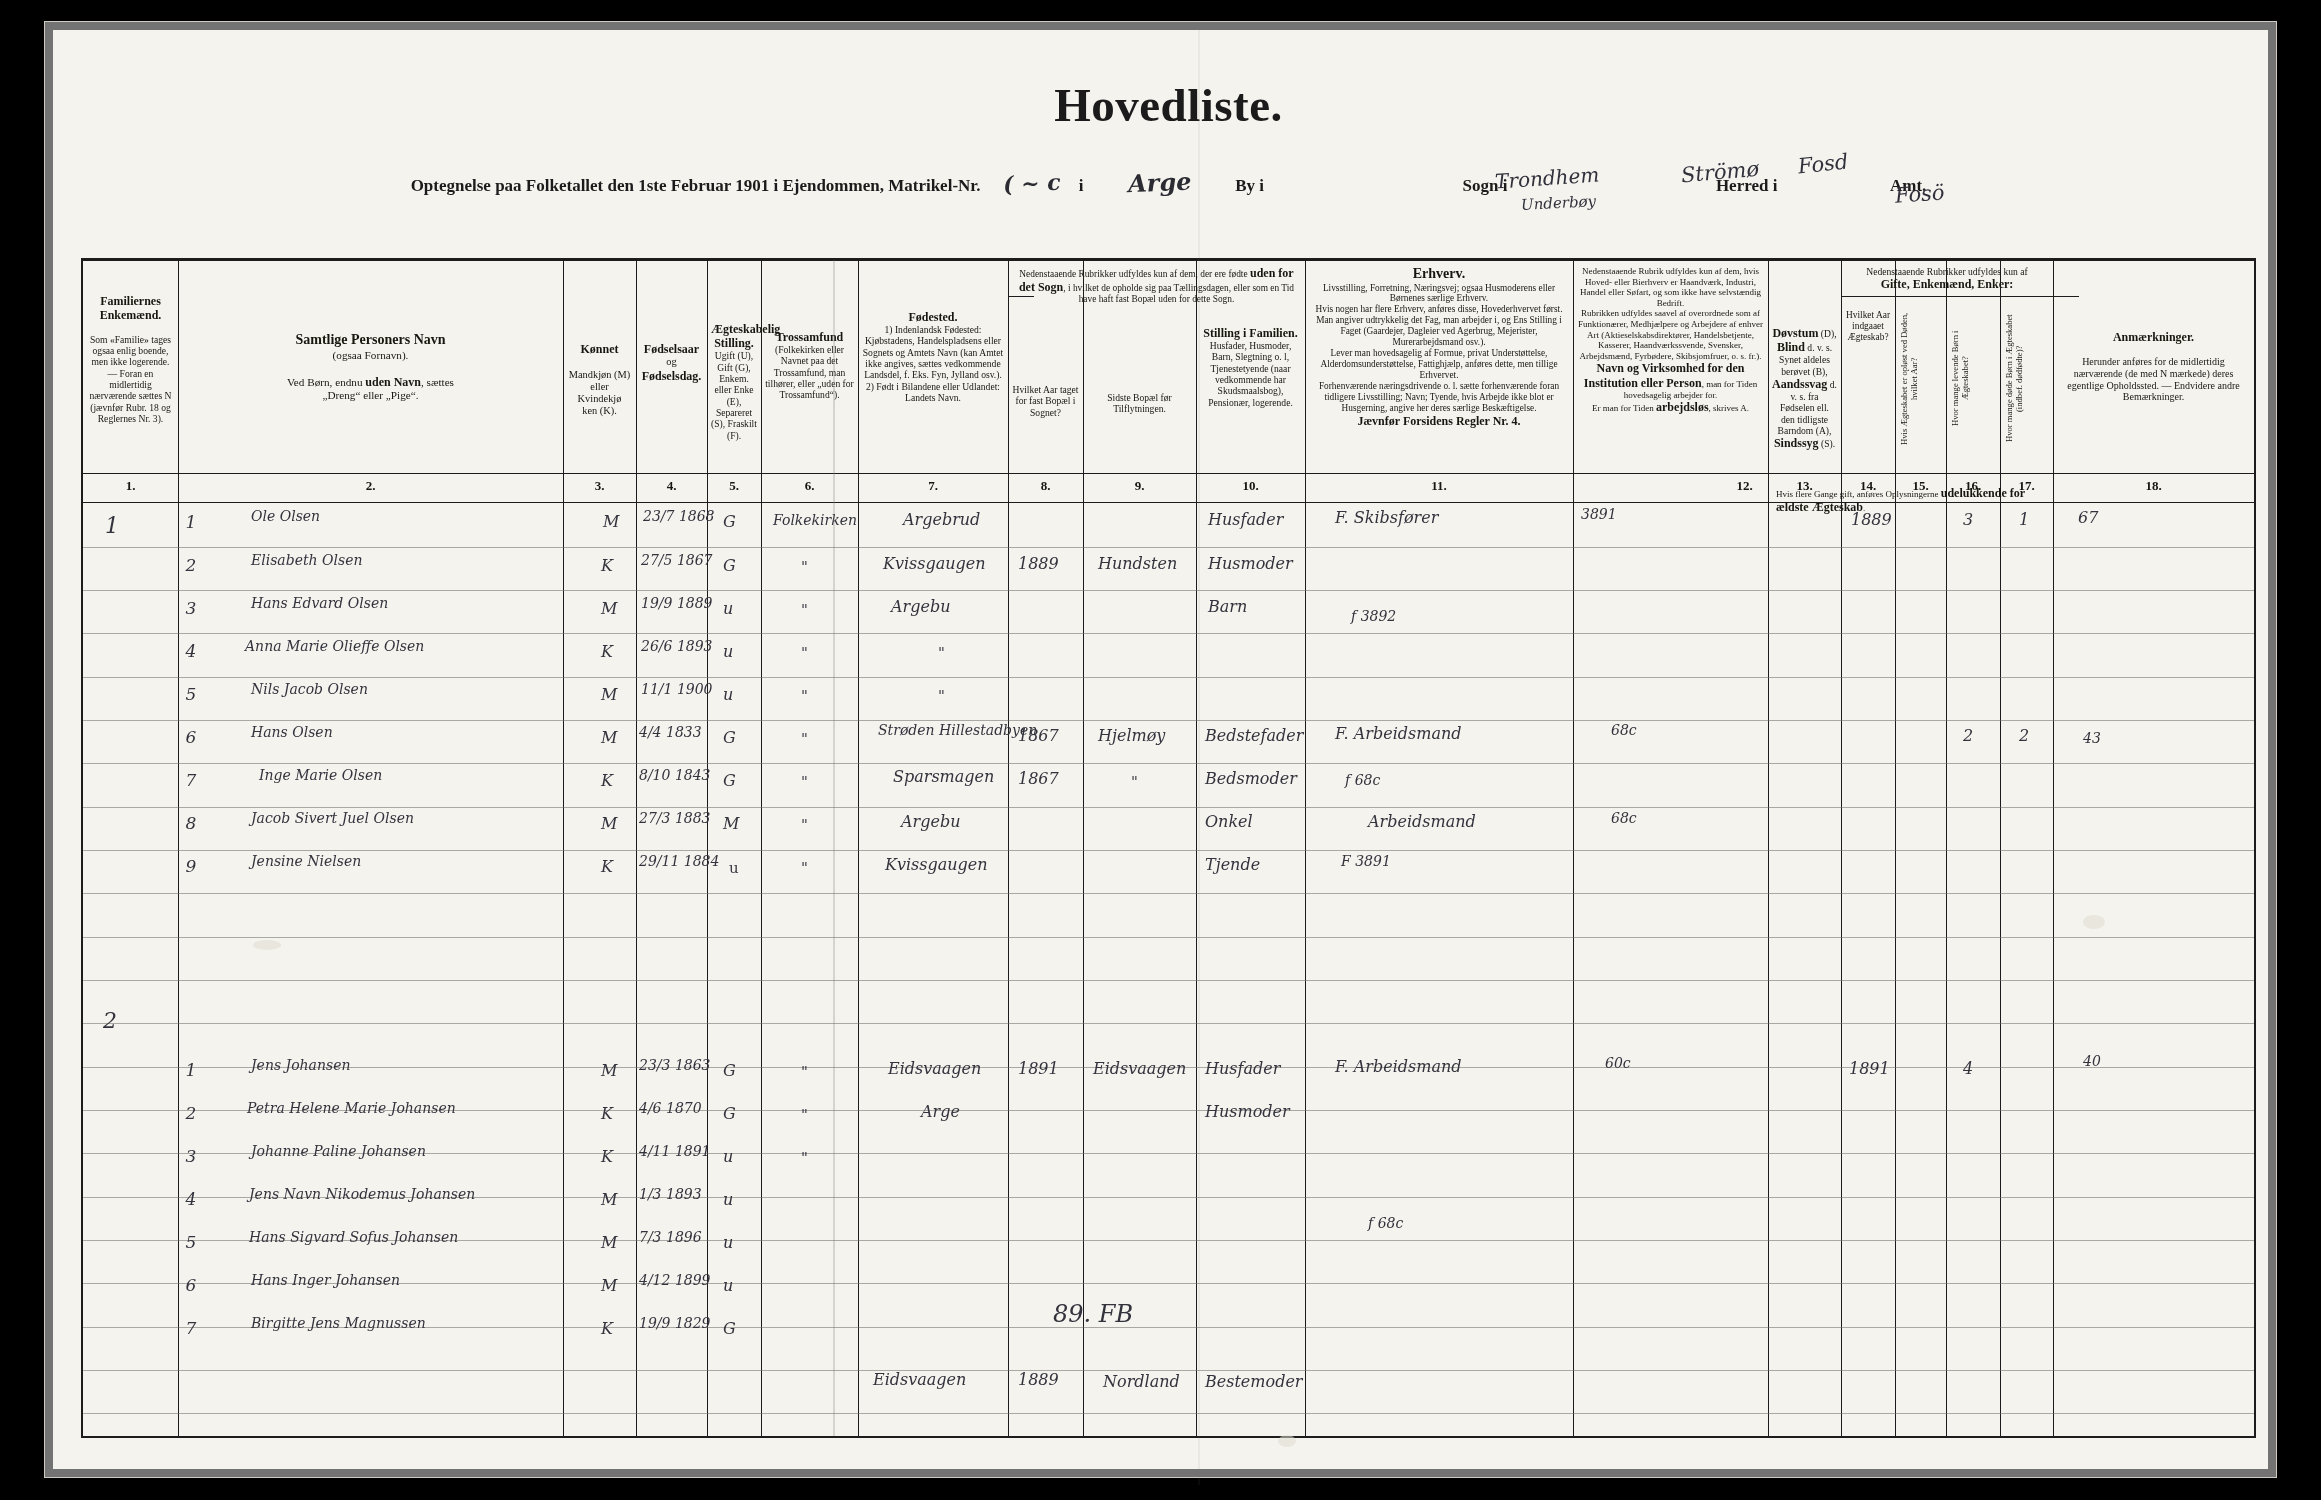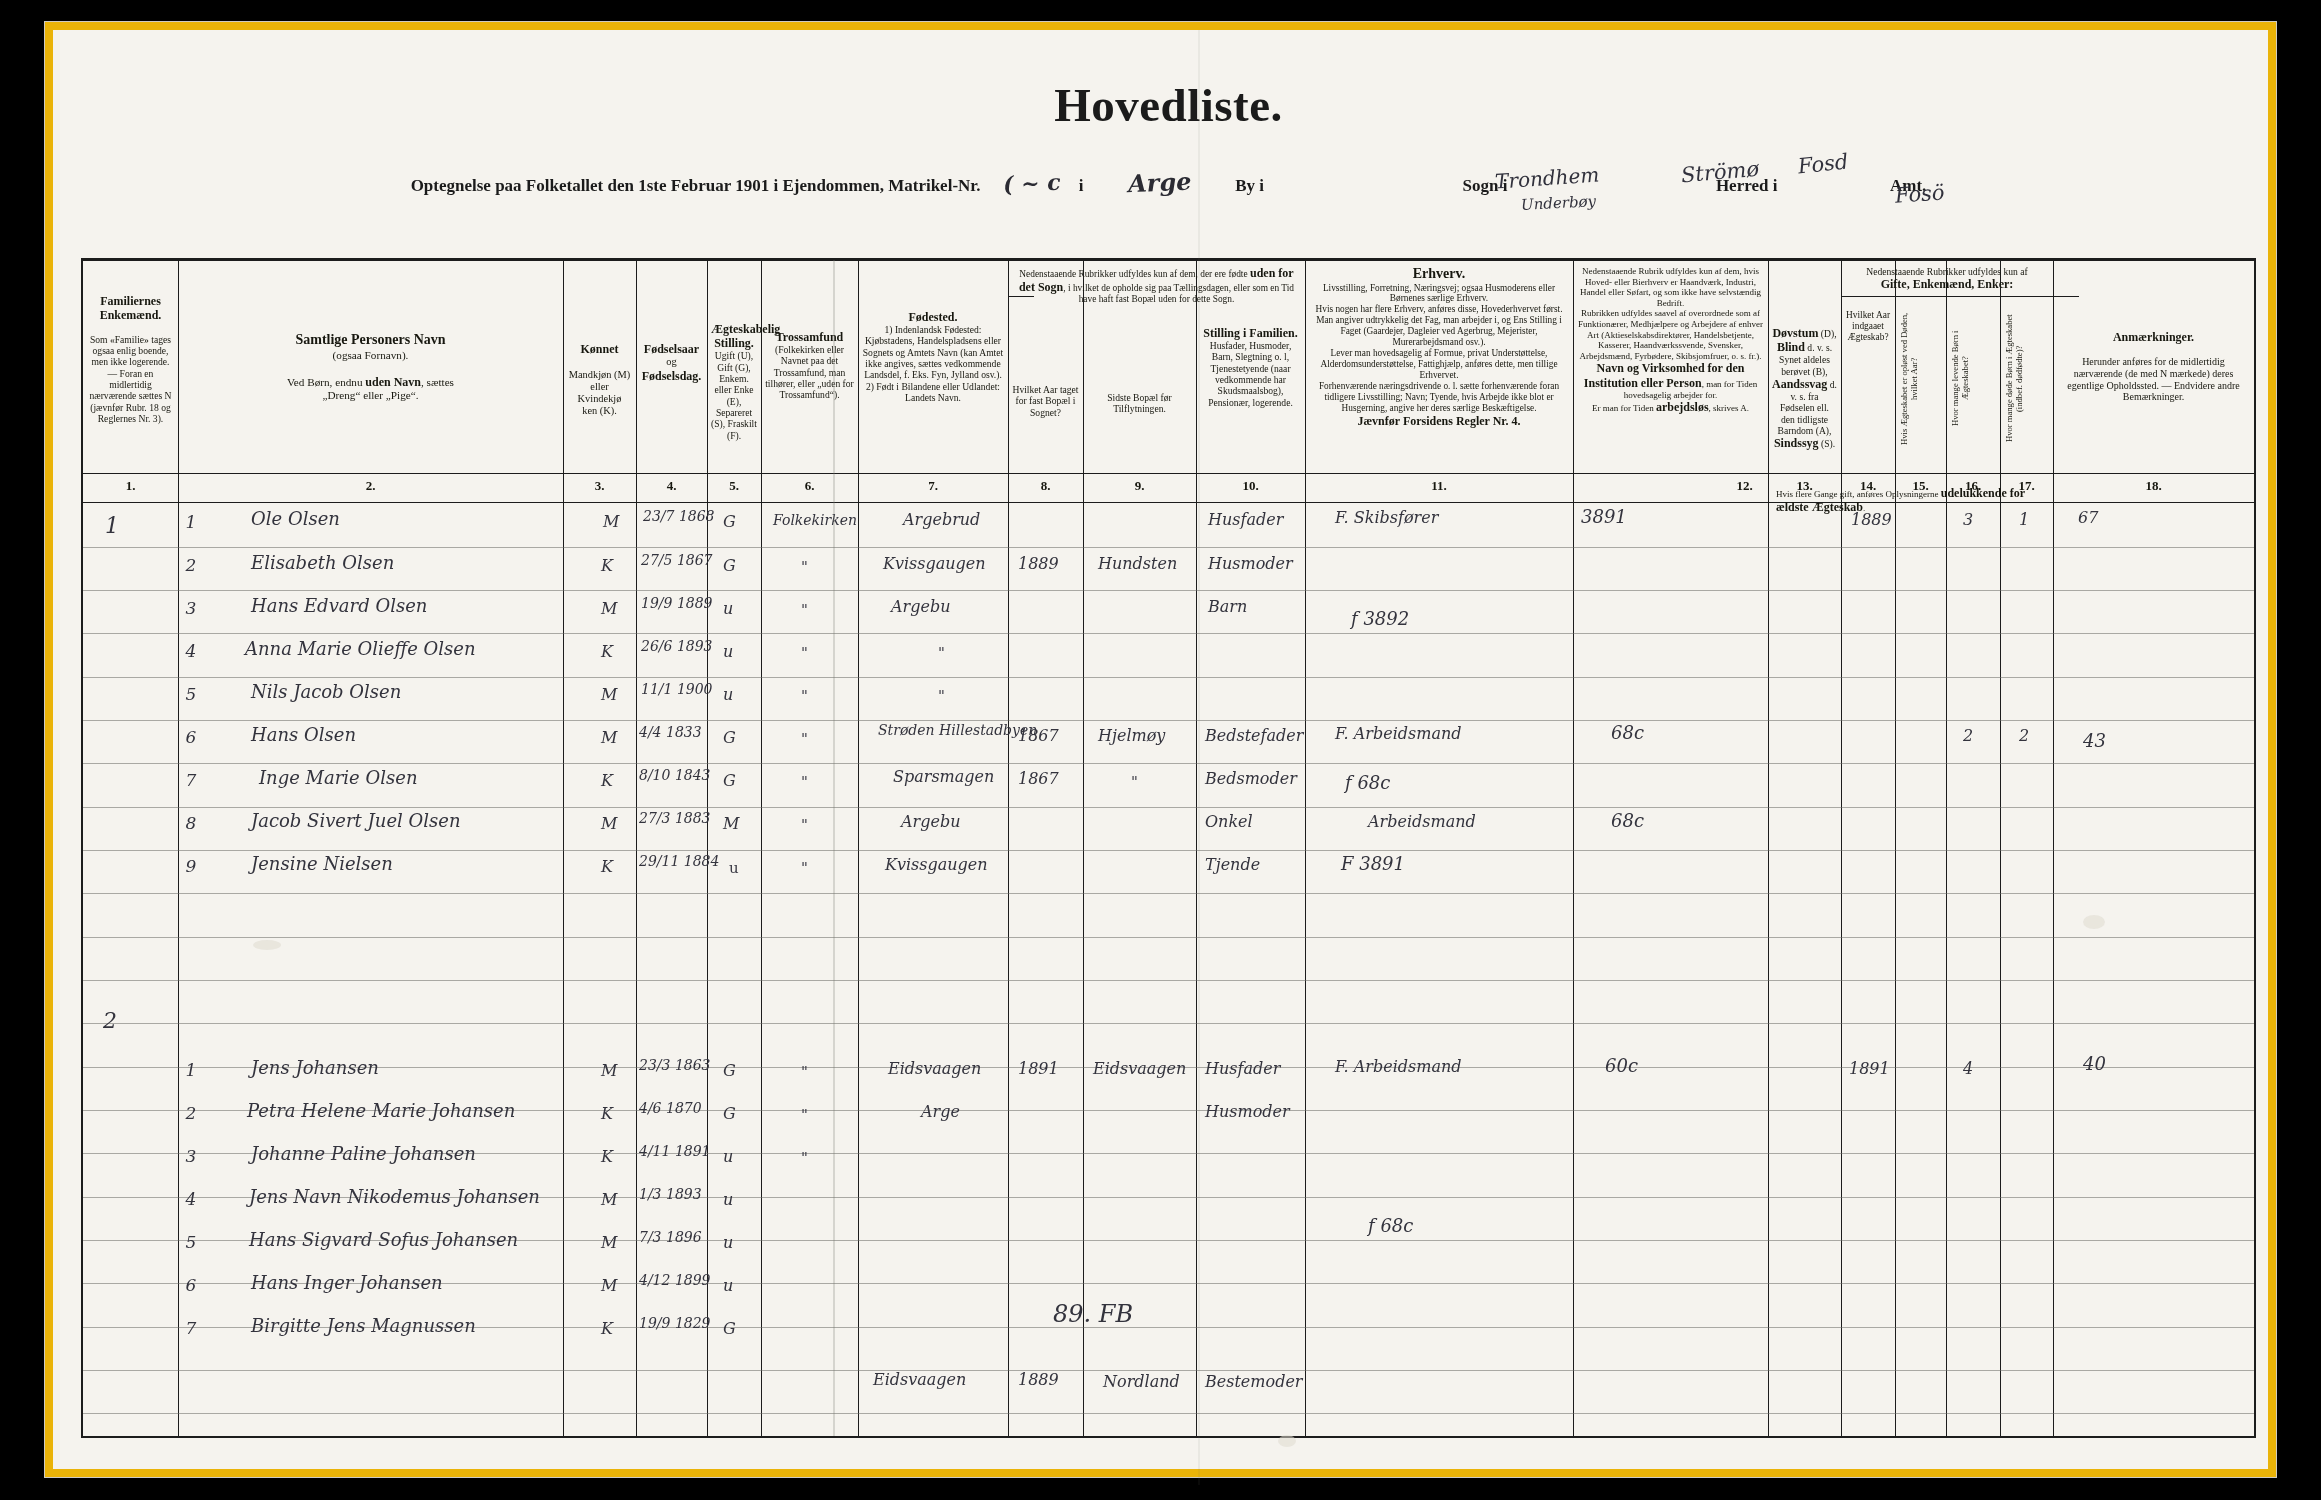--- a/index.html
+++ b/index.html
@@ -12,21 +12,21 @@
     height: 1500px;
     overflow: hidden;
     font-family: "Liberation Serif", serif;
   }
   .page {
     position: absolute;
     left: 45px;
     top: 22px;
     width: 2231px;
     height: 1455px;
-    background: #eab308;
+    background: #737373;
     box-shadow: 0 0 0 1px #cfcbc2;
   }
   .sheet {
     position: absolute;
     left: 8px;
     top: 8px;
     right: 8px;
     bottom: 8px;
     background: #f5f3ee;
   }
@@ -131,21 +131,21 @@
   
   .cell {
     position: absolute;
     font-family: "DejaVu Serif", serif;
     font-style: italic;
     color: #33333d;
     white-space: nowrap;
   }
   .cell.sm { font-size: 14px; }
   .cell.md { font-size: 16px; }
-  .cell.lg { font-size: 18px; }
+  .cell.lg { font-size: 14px; }
   .rownum {
     position: absolute;
     font-family: "DejaVu Serif", serif;
     font-style: italic;
     font-size: 17px;
     color: #33333d;
     text-align: center;
     width: 30px;
   }
   .ditto {

